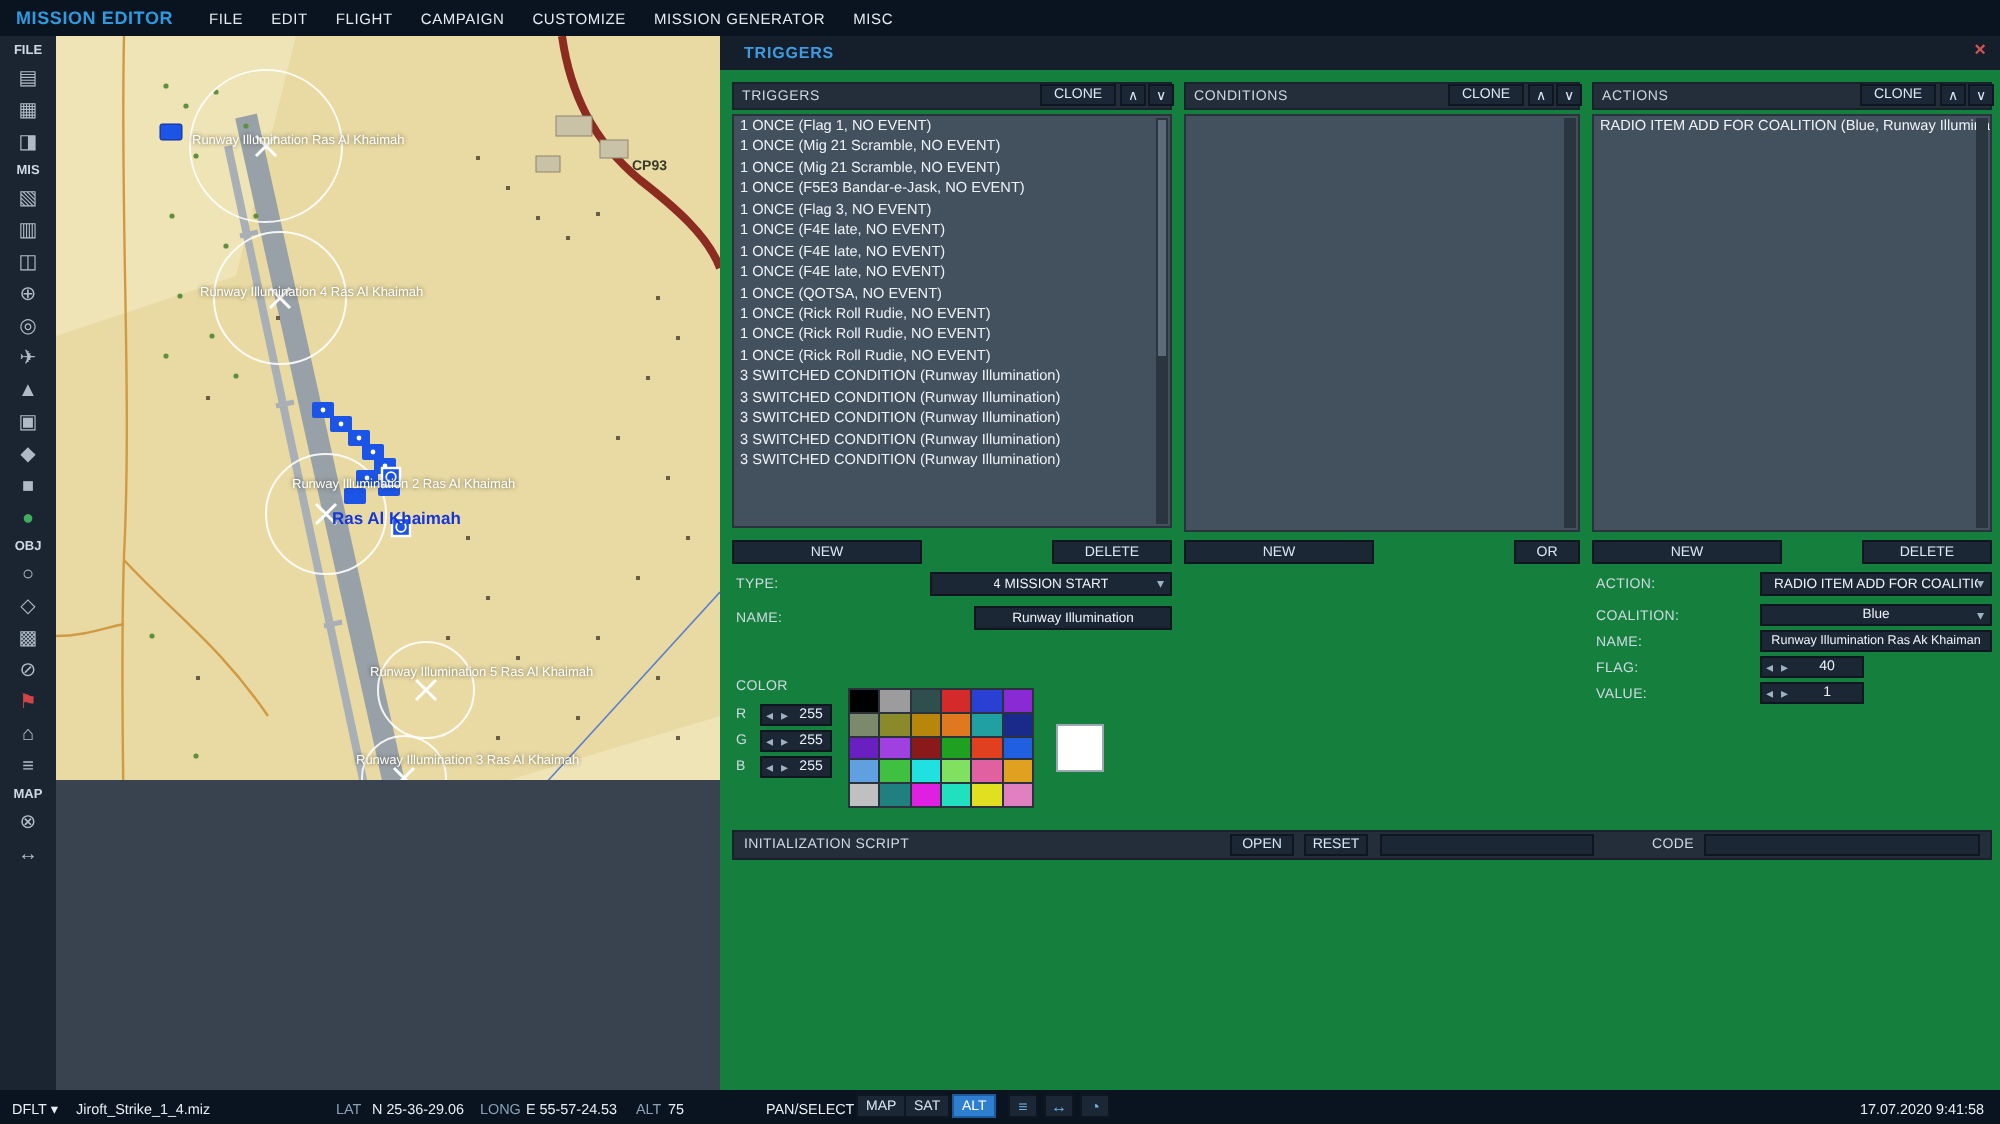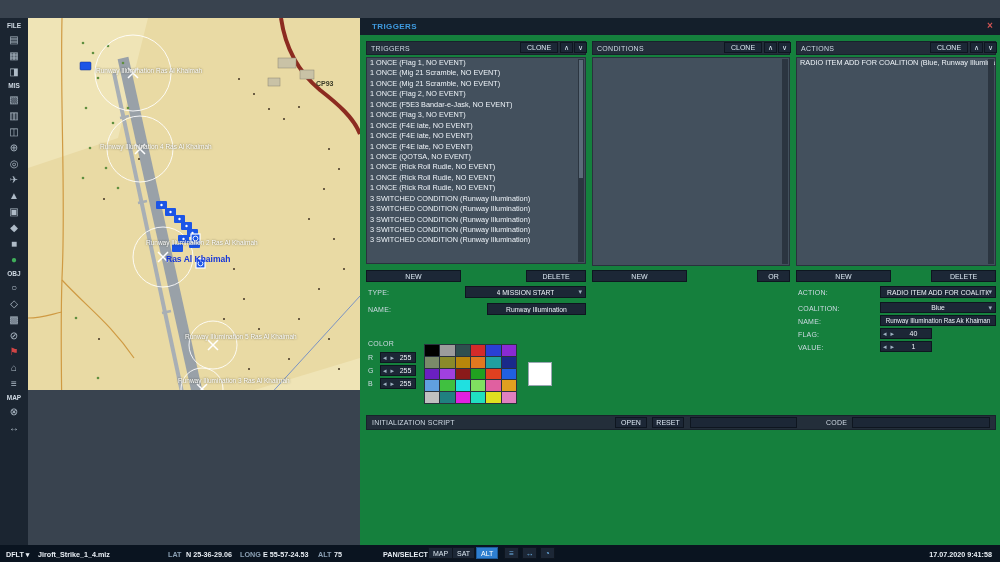--- a/index.html
+++ b/index.html
@@ -66,33 +66,45 @@
   #palette{position:absolute;left:64px;top:326px;width:93px;height:60px;
            display:grid;grid-template-columns:repeat(6,1fr);grid-template-rows:repeat(5,1fr);gap:1px;
            background:#29323d;padding:1px;box-sizing:border-box;}
   .swatch{width:100%;height:100%;cursor:default;}
   #color-preview{position:absolute;left:168px;top:344px;width:24px;height:24px;border:1px solid #9aa7b3;box-sizing:border-box;}
 
   #init-bar{position:absolute;left:6px;top:397px;width:630px;height:15px;background:#232e3a;border:1px solid #18222c;box-sizing:border-box;}
 
   
   #statusbar{position:absolute;left:0;top:545px;width:1000px;height:17px;background:#0a1420;z-index:30;}
-  .sb-text{position:absolute;top:5px;font-size:7.2px;color:#e8eef4;white-space:nowrap;font-weight:bold;}
+  .sb-text{position:absolute;top:5px;font-size:7.2px;color:#e8eef4;white-space:nowrap;}
   .sb-dim{color:#8ba0b4;}
   .sb-btn{position:absolute;top:2px;height:12px;background:#1c2736;border:1px solid #0e1620;color:#dce8f2;
           font-size:7px;display:flex;align-items:center;justify-content:center;box-sizing:border-box;padding:0 4px;}
   .sb-btn.active{background:#2e7fd0;color:#ffffff;border-color:#1d5a9a;}
   .sb-icon{position:absolute;top:2px;width:15px;height:12px;background:#1c2736;border:1px solid #0e1620;
            color:#6db3e8;font-size:8px;display:flex;align-items:center;justify-content:center;box-sizing:border-box;}
 </style>
 </head>
 <body>
 
 <div id="app">
 
+  <header id="menubar">
+    <span id="app-title">MISSION EDITOR</span>
+    <nav id="menu-items">
+        <span class="menu-item">FILE</span>
+        <span class="menu-item">EDIT</span>
+        <span class="menu-item">FLIGHT</span>
+        <span class="menu-item">CAMPAIGN</span>
+        <span class="menu-item">CUSTOMIZE</span>
+        <span class="menu-item">MISSION GENERATOR</span>
+        <span class="menu-item">MISC</span>
+      </nav>
+  </header>
 
   <div id="toolbar">
       <div class="tb-label">FILE</div>
       <div class="tb-icon">▤</div>
       <div class="tb-icon">▦</div>
       <div class="tb-icon">◨</div>
       <div class="tb-label">MIS</div>
       <div class="tb-icon">▧</div>
       <div class="tb-icon">▥</div>
       <div class="tb-icon">◫</div>
@@ -316,21 +328,20 @@
       <span class="hdr-label">ACTIONS</span>
     </div>
     <div class="btn" style="left:570px;top:24px;width:38px;height:11px;">CLONE</div>
     <div class="btn arrow-btn" style="left:610px;top:24px;">∧</div>
     <div class="btn arrow-btn" style="left:624px;top:24px;">∨</div>
 
     <div class="list" style="left:6px;top:39px;width:220px;height:207px;" id="triggers-list">
       <div class="list-item">1 ONCE (Flag 1, NO EVENT)</div>
         <div class="list-item">1 ONCE (Mig 21 Scramble, NO EVENT)</div>
         <div class="list-item">1 ONCE (Mig 21 Scramble, NO EVENT)</div>
-        <div class="list-item">1 ONCE (Flag 2, NO EVENT)</div>
         <div class="list-item">1 ONCE (F5E3 Bandar-e-Jask, NO EVENT)</div>
         <div class="list-item">1 ONCE (Flag 3, NO EVENT)</div>
         <div class="list-item">1 ONCE (F4E late, NO EVENT)</div>
         <div class="list-item">1 ONCE (F4E late, NO EVENT)</div>
         <div class="list-item">1 ONCE (F4E late, NO EVENT)</div>
         <div class="list-item">1 ONCE (QOTSA, NO EVENT)</div>
         <div class="list-item">1 ONCE (Rick Roll Rudie, NO EVENT)</div>
         <div class="list-item">1 ONCE (Rick Roll Rudie, NO EVENT)</div>
         <div class="list-item">1 ONCE (Rick Roll Rudie, NO EVENT)</div>
         <div class="list-item">3 SWITCHED CONDITION (Runway Illumination)</div>

